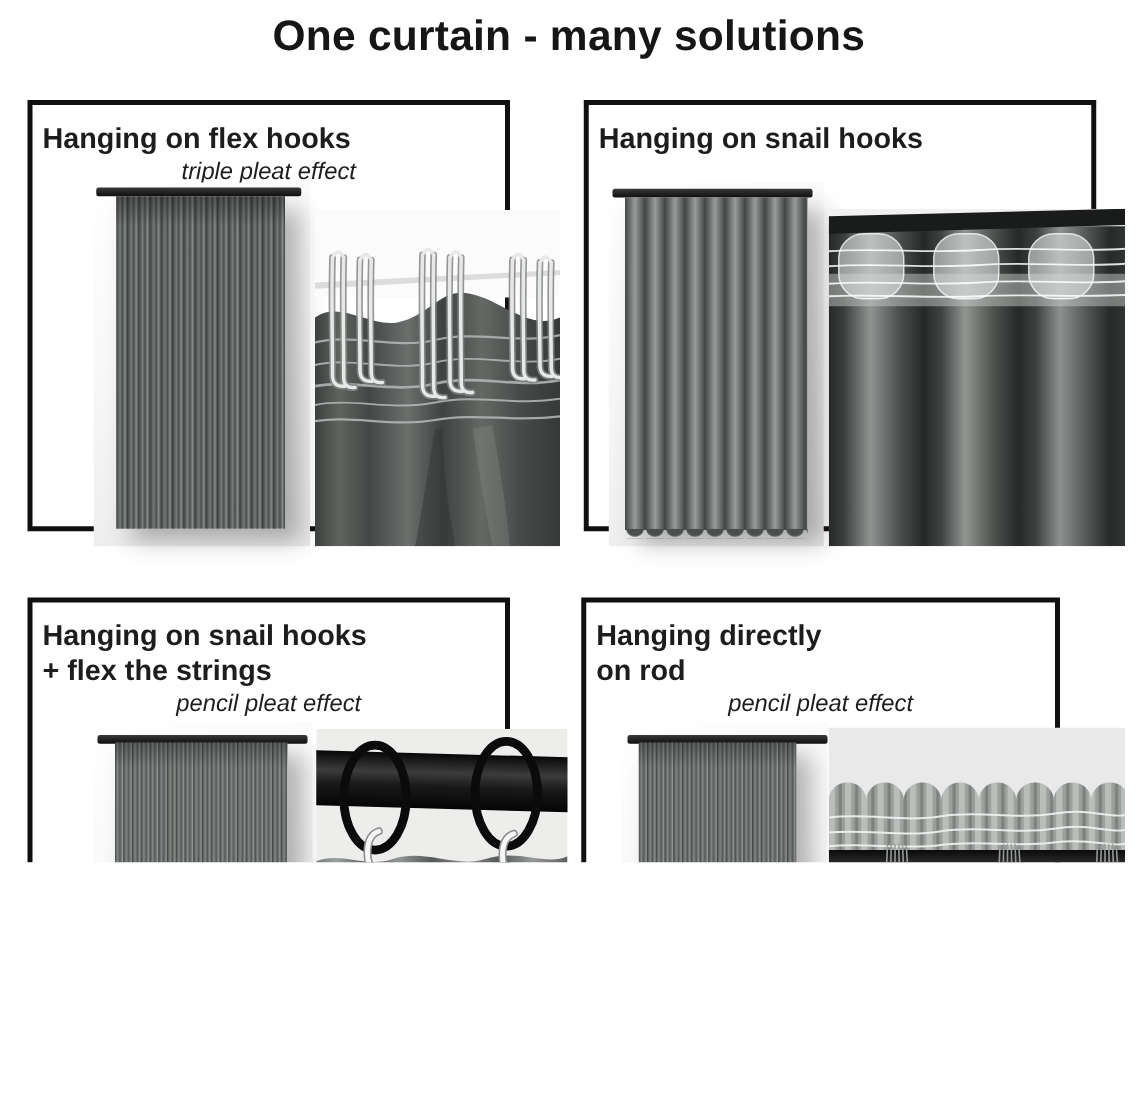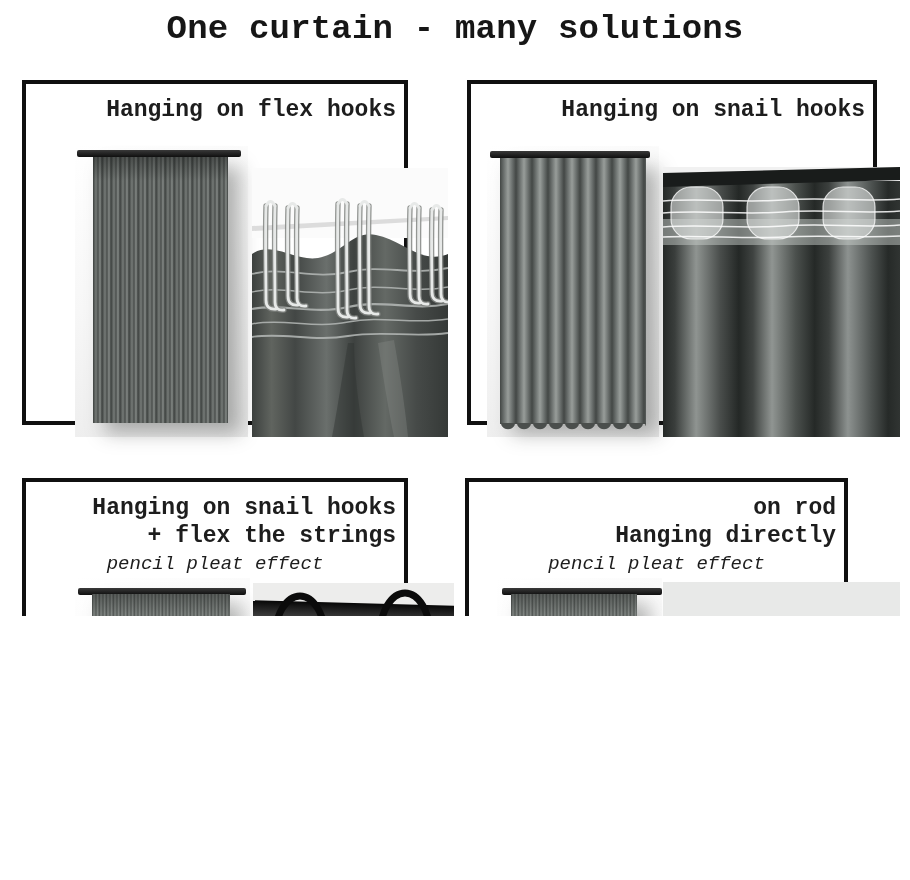--- a/index.html
+++ b/index.html
@@ -1,21 +1,21 @@
 <!DOCTYPE html>
 <html><head>
 <meta charset="utf-8">
 <style>
   html,body{margin:0;padding:0;background:#ffffff;}
-  .canvas{position:relative;width:910px;height:616px;background:#fff;overflow:hidden;
-          font-family:Liberation Mono, monospace;color:#1a1a1a;}
+  .canvas{position:relative;width:910px;height:690px;background:#fff;overflow:hidden;
+          font-family:Liberation Sans, sans-serif;color:#1a1a1a;}
   .main-title{position:absolute;top:10px;left:0;width:100%;text-align:center;
           font-size:34px;font-weight:800;letter-spacing:.2px;color:#161616;}
   .frame{position:absolute;border:4px solid #101010;background:#fff;box-sizing:border-box;z-index:1;}
-  .heading{margin:12px 8px 0;text-align:right;font-size:23px;font-weight:700;line-height:1.22;color:#1d1d1d;}
+  .heading{margin:12px 8px 0;text-align:left;font-size:23px;font-weight:700;line-height:1.22;color:#1d1d1d;}
   .heading .hline{display:block;}
   .heading .hline:empty{display:none;}
   .subheading{text-align:center;font-style:italic;font-size:19px;font-weight:400;color:#1d1d1d;margin-top:3px;}
   .photo{position:absolute;z-index:2;}
   .curtain-shot{background:linear-gradient(155deg,#ffffff 0%,#f7f7f7 45%,#e9e9e9 100%);}
   .rod-bar{position:absolute;background:linear-gradient(180deg,#3a3a3a,#0f0f0f);border-radius:2px;}
   .curtain{position:absolute;box-shadow:12px 10px 18px rgba(40,42,41,.35);}
   .pleat-triple{background:
      linear-gradient(180deg,rgba(18,20,19,.38) 0px,rgba(18,20,19,0) 24px),
      repeating-linear-gradient(90deg,#3d413f 0px,#767b78 3px,#4a4e4c 5px,#868b88 7px,#3d413f 9px);}
@@ -40,20 +40,21 @@
 
 <div class="canvas">
 
   <div class="main-title">One curtain - many solutions</div>
 
   <section class="frame" style="left:22px;top:80px;width:386px;height:345px;">
     <h2 class="heading">
       <span class="hline">Hanging on flex hooks</span>
 
     </h2>
+    <div class="subheading">triple pleat effect</div>
   </section>
 
   <div class="photo curtain-shot" style="left:75px;top:146px;width:173px;height:291px;">
     <div class="rod-bar" style="left:2px;top:4px;width:164px;height:7px;"></div>
     <div class="curtain pleat-triple" style="left:18px;top:11px;width:135px;height:266px;"></div>
   </div>
 
   <div class="photo" style="left:252px;top:168px;width:196px;height:269px;">
     <svg width="196" height="269" viewBox="0 0 196 269">
       <defs>
@@ -230,22 +231,22 @@
         <g stroke="#f6f6f6" stroke-width="4">
           <path d="M50,82 q-9,3 -9,17 q0,15 10,17 q8,1.5 9,-6"></path>
           <path d="M158,84 q-9,3 -9,17 q0,15 10,17 q8,1.5 9,-6"></path>
         </g>
       </g>
     </svg>
   </div>
 
   <section class="frame" style="left:465px;top:478px;width:383px;height:371px;">
     <h2 class="heading">
+      <span class="hline">Hanging directly</span>
       <span class="hline">on rod</span>
-      <span class="hline">Hanging directly</span>
     </h2>
     <div class="subheading">pencil pleat effect</div>
   </section>
 
   <div class="photo curtain-shot" style="left:497px;top:578px;width:165px;height:285px;">
     <div class="rod-bar" style="left:5px;top:10px;width:160px;height:7px;"></div>
     <div class="curtain pleat-pencil" style="left:14px;top:16px;width:126px;height:264px;"></div>
   </div>
 
   <div class="photo" style="left:663px;top:582px;width:237px;height:280px;">

